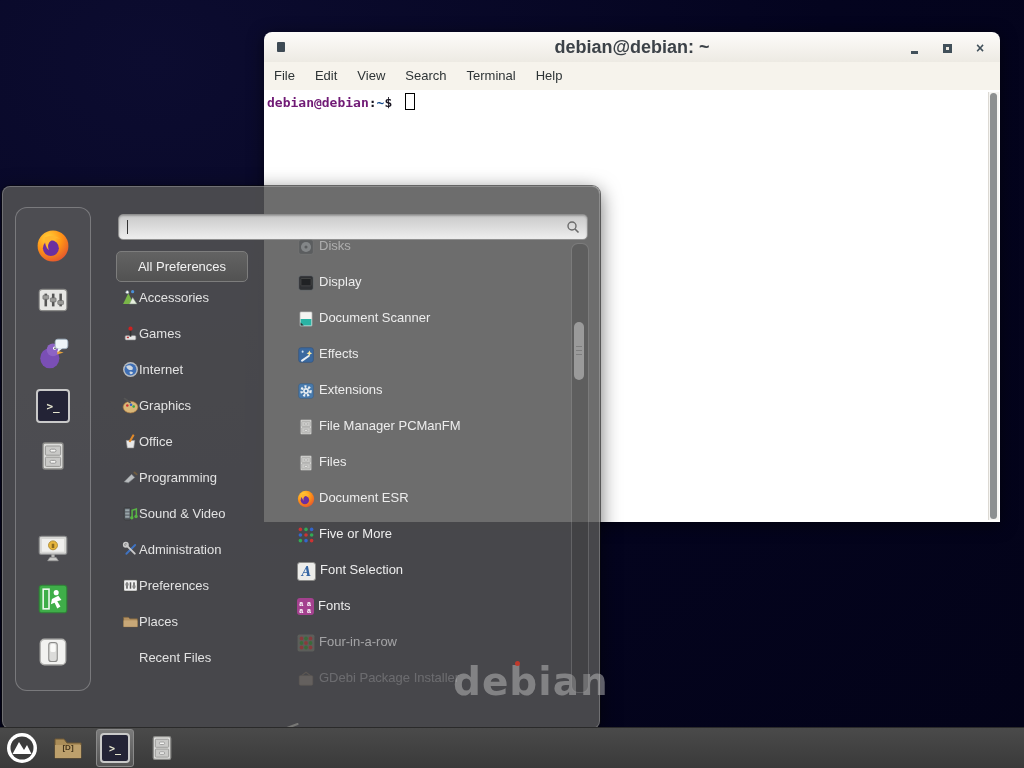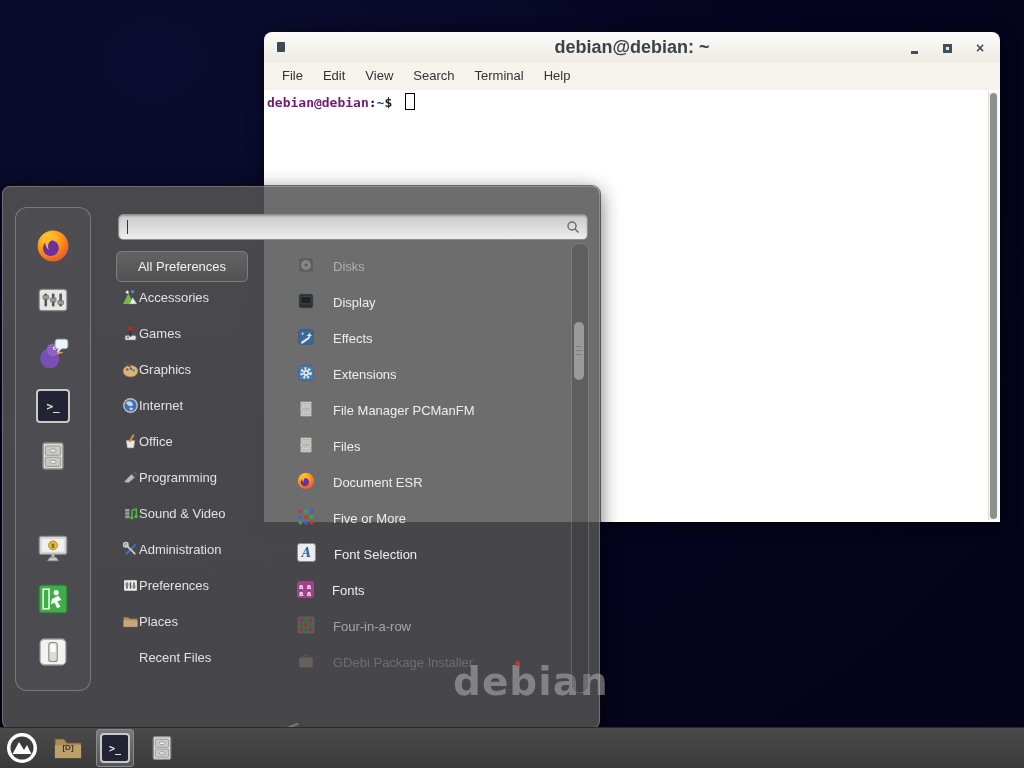--- a/index.html
+++ b/index.html
@@ -16,21 +16,21 @@
   .term-titlebar{left:0;top:0;right:0;height:30px;border-radius:8px 8px 0 0;
     background:linear-gradient(#fdfcfa,#edeae3);border-bottom:1px solid #d6d1c8;}
   .term-title{width:100%;text-align:center;line-height:30px;font-size:18px;font-weight:bold;color:#3c4248;}
   .term-mini-icon{left:13px;top:10px;width:8px;height:10px;background:#3e4a54;border-radius:1px;}
   .winbtn{top:8px;width:16px;height:16px;display:flex;align-items:center;justify-content:center;cursor:default;}
   .btn-min-bar{width:7px;height:3px;background:#41505a;margin-top:8px;}
   .btn-max-box{width:9px;height:9px;background:#41505a;position:relative;}
   .btn-max-box:after{content:"";position:absolute;left:3px;top:3px;width:3px;height:3px;background:#ece9e2;}
   .btn-close-x{font-size:14px;font-weight:bold;color:#41505a;line-height:16px;}
   .term-menubar{left:0;top:30px;right:0;height:28px;background:#f6f3ec;display:flex;align-items:center;
-    padding-left:8px;border-bottom:1px solid #737373;}
+    border-bottom:1px solid #737373;}
   .term-menubar span{font-size:13px;color:#2e3436;padding:0 10px;line-height:28px;}
   .term-body{left:0;top:58px;right:0;bottom:0;background:#ffffff;}
   .prompt-line{left:3px;top:3px;font-family:"DejaVu Sans Mono","Liberation Mono",monospace;
     font-size:13px;font-weight:bold;white-space:pre;}
   .p-user{color:#701a75;}
   .p-sep{color:#171421;}
   .p-path{color:#12488b;}
   .p-sym{color:#171421;}
   .term-cursor{display:inline-block;width:8px;height:15px;border:1.5px solid #000;vertical-align:text-bottom;margin-left:5px;}
   .term-scrollbar{right:1px;top:2px;width:10px;bottom:2px;background:#f6f5f2;border-left:1px solid #dcd9d3;}
@@ -54,21 +54,21 @@
   .search-mag{right:6px;top:4px;width:16px;height:16px;}
   .allapps-btn{left:113px;top:64px;width:130px;height:29px;border-radius:5px;
     background:linear-gradient(#636363,#525252);border:1px solid #7d7d7d;
     display:flex;align-items:center;justify-content:center;
     font-size:13px;color:#f2f2f2;cursor:pointer;}
   .cat-list{left:113px;top:92px;width:146px;}
   .cat-row{display:flex;align-items:center;height:36px;gap:0;padding-left:6px;
     color:#e2e2e2;font-size:13px;cursor:pointer;}
   .cat-icon{width:17px;height:17px;flex:0 0 17px;}
   .app-list{left:260px;top:51px;width:310px;}
-  .app-row{display:flex;align-items:flex-end;height:36px;gap:18px;padding-left:34px;
+  .app-row{display:flex;align-items:flex-start;height:36px;gap:4px;padding-left:34px;
     color:#ededed;font-size:13px;cursor:pointer;position:relative;z-index:1;}
   .app-icon{width:18px;height:18px;flex:0 0 18px;display:flex;align-items:center;justify-content:center;}
   .fade-50{opacity:.5;} .fade-55{opacity:.55;} .fade-22{opacity:.22;}
   .menu-scrollbar{left:568px;top:56px;width:16px;height:448px;border:1px solid rgba(255,255,255,.18);
     border-radius:7px;background:rgba(50,50,50,.25);cursor:pointer;}
   .menu-thumb{left:2px;top:78px;width:10px;height:58px;background:#9a9a9a;border-radius:5px;position:absolute;}
   .menu-thumb:after{content:"";position:absolute;left:2px;top:24px;width:6px;height:10px;
     background:repeating-linear-gradient(#7e7e7e 0 1px, transparent 1px 4px);}
   .watermark{left:450px;top:472px;font-size:39px;font-weight:bold;letter-spacing:1px;
     color:rgba(190,190,190,.5);z-index:0;font-family:"DejaVu Sans",sans-serif;}
@@ -243,36 +243,36 @@
       <svg class="cat-icon" viewBox="0 0 16 16">
           <rect x="3" y="10" width="10" height="4" rx="1" fill="#e8e8e8" stroke="#999" stroke-width="0.6"></rect>
           <rect x="7.2" y="4" width="1.6" height="7" fill="#333"></rect>
           <circle cx="8" cy="3.5" r="2" fill="#cc2222"></circle>
           <rect x="4.5" y="11" width="2" height="1.4" fill="#bb3333"></rect>
         </svg>
       <span>Games</span>
     </div>
     <div class="cat-row">
       <svg class="cat-icon" viewBox="0 0 16 16">
+          <circle cx="8" cy="8" r="7" fill="#b8bcc0"></circle>
+          <circle cx="8" cy="8" r="5.6" fill="#3f6fb5"></circle>
+          <path d="M4 5 Q7 3 9 5 Q11 6 10 8 Q8 9 6 8 Q4 7 4 5Z" fill="#cdd6e0"></path>
+          <path d="M7 10 Q9 9.5 10.5 11 Q9.5 12.6 8 12.5 Q7 11.6 7 10Z" fill="#cdd6e0"></path>
+        </svg>
+      <span>Internet</span>
+    </div>
+    <div class="cat-row">
+      <svg class="cat-icon" viewBox="0 0 16 16">
           <ellipse cx="8" cy="9.5" rx="7" ry="5.5" fill="#d9b778" stroke="#a8743c" stroke-width="0.6"></ellipse>
           <circle cx="5" cy="8" r="1.2" fill="#cc3333"></circle>
           <circle cx="8.5" cy="7.3" r="1.2" fill="#3366cc"></circle>
           <circle cx="11" cy="9" r="1.2" fill="#33aa44"></circle>
           <rect x="1" y="2.5" width="8" height="1.6" rx="0.8" transform="rotate(35 5 3.3)" fill="#555"></rect>
         </svg>
       <span>Graphics</span>
-    </div>
-    <div class="cat-row">
-      <svg class="cat-icon" viewBox="0 0 16 16">
-          <circle cx="8" cy="8" r="7" fill="#b8bcc0"></circle>
-          <circle cx="8" cy="8" r="5.6" fill="#3f6fb5"></circle>
-          <path d="M4 5 Q7 3 9 5 Q11 6 10 8 Q8 9 6 8 Q4 7 4 5Z" fill="#cdd6e0"></path>
-          <path d="M7 10 Q9 9.5 10.5 11 Q9.5 12.6 8 12.5 Q7 11.6 7 10Z" fill="#cdd6e0"></path>
-        </svg>
-      <span>Internet</span>
     </div>
     <div class="cat-row">
       <svg class="cat-icon" viewBox="0 0 16 16">
           <path d="M4 7 L12 7 L11 14 L5 14 Z" fill="#e9e9e9" stroke="#999" stroke-width="0.6"></path>
           <rect x="8" y="1" width="2" height="8" rx="0.6" transform="rotate(30 9 5)" fill="#e0892a"></rect>
         </svg>
       <span>Office</span>
     </div>
     <div class="cat-row">
       <svg class="cat-icon" viewBox="0 0 16 16">
@@ -333,20 +333,28 @@
           <circle cx="8" cy="8" r="1.4" fill="#4a4f52"></circle>
         </svg>
       <span>Disks</span>
     </div>
     <div class="app-row">
       <svg class="app-icon" viewBox="0 0 16 16">
           <rect x="1.5" y="1.5" width="13" height="13" rx="2" fill="#2e3033" stroke="#6a6d70" stroke-width="0.8"></rect>
           <rect x="3.5" y="4" width="9" height="6.5" rx="0.6" fill="#202224" stroke="#555" stroke-width="0.5"></rect>
         </svg>
       <span>Display</span>
+    </div>
+    <div class="app-row">
+      <svg class="app-icon" viewBox="0 0 16 16">
+          <rect x="2.5" y="1.5" width="11" height="13" rx="1" fill="#f4f4f2" stroke="#888" stroke-width="0.6"></rect>
+          <rect x="3.2" y="8" width="9.6" height="5.8" fill="#2ab3a4"></rect>
+          <path d="M3.2 13.8 L6 13.8 L3.2 11 Z" fill="#333"></path>
+        </svg>
+      <span>Document Scanner</span>
     </div>
     <div class="app-row">
       <svg class="app-icon" viewBox="0 0 16 16">
           <rect x="1.5" y="1.5" width="13" height="13" rx="2" fill="#3b699f" stroke="#2a4f7d" stroke-width="0.5"></rect>
           <rect x="3" y="10" width="9" height="1.8" rx="0.9" transform="rotate(-35 7.5 11)" fill="#e8eef4"></rect>
           <path d="M11 4 l0.8 1.7 1.7 0.8 -1.7 0.8 -0.8 1.7 -0.8 -1.7 -1.7 -0.8 1.7 -0.8 Z" fill="#ffe9a0"></path>
           <circle cx="5" cy="5" r="0.9" fill="#cfe0f0"></circle>
         </svg>
       <span>Effects</span>
     </div>

